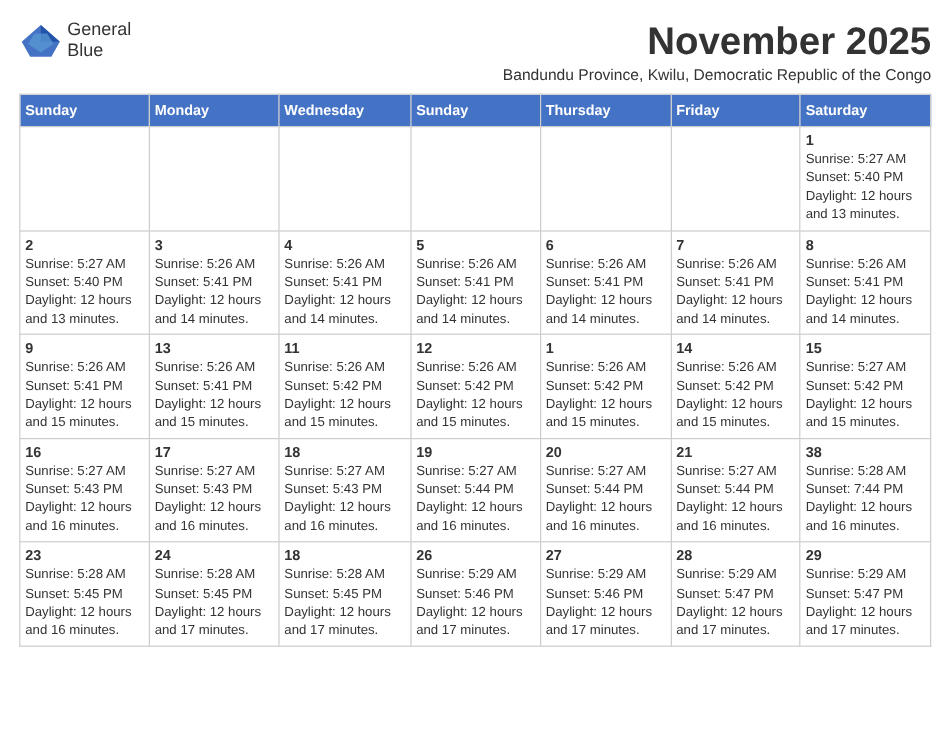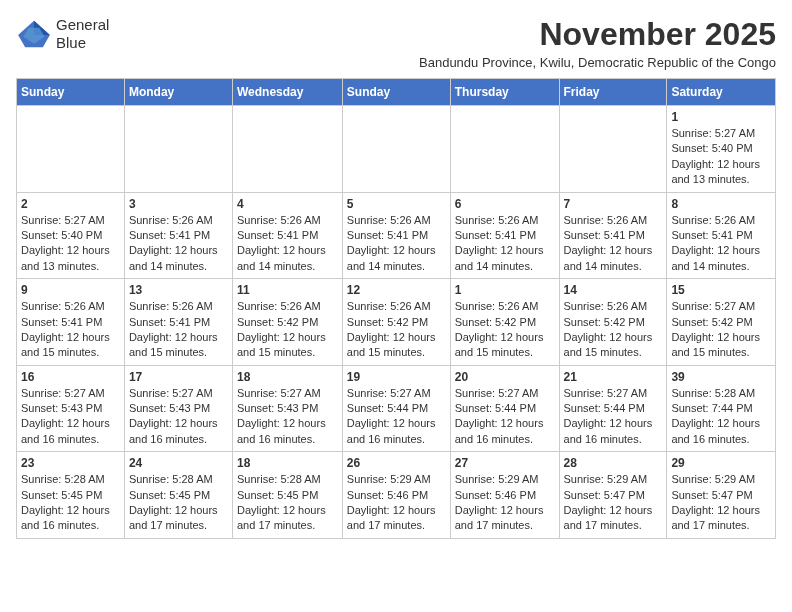--- a/index.html
+++ b/index.html
@@ -256,21 +256,21 @@
 Sunset: 5:44 PM
 Daylight: 12 hours and 16 minutes.</div>
         </td>
         <td>
           <span class="day-number">21</span>
           <div class="day-info">Sunrise: 5:27 AM
 Sunset: 5:44 PM
 Daylight: 12 hours and 16 minutes.</div>
         </td>
         <td>
-          <span class="day-number">39</span>
+          <span class="day-number">38</span>
           <div class="day-info">Sunrise: 5:28 AM
 Sunset: 7:44 PM
 Daylight: 12 hours and 16 minutes.</div>
         </td>
       </tr>
       <tr>
         <td>
           <span class="day-number">23</span>
           <div class="day-info">Sunrise: 5:28 AM
 Sunset: 5:45 PM

